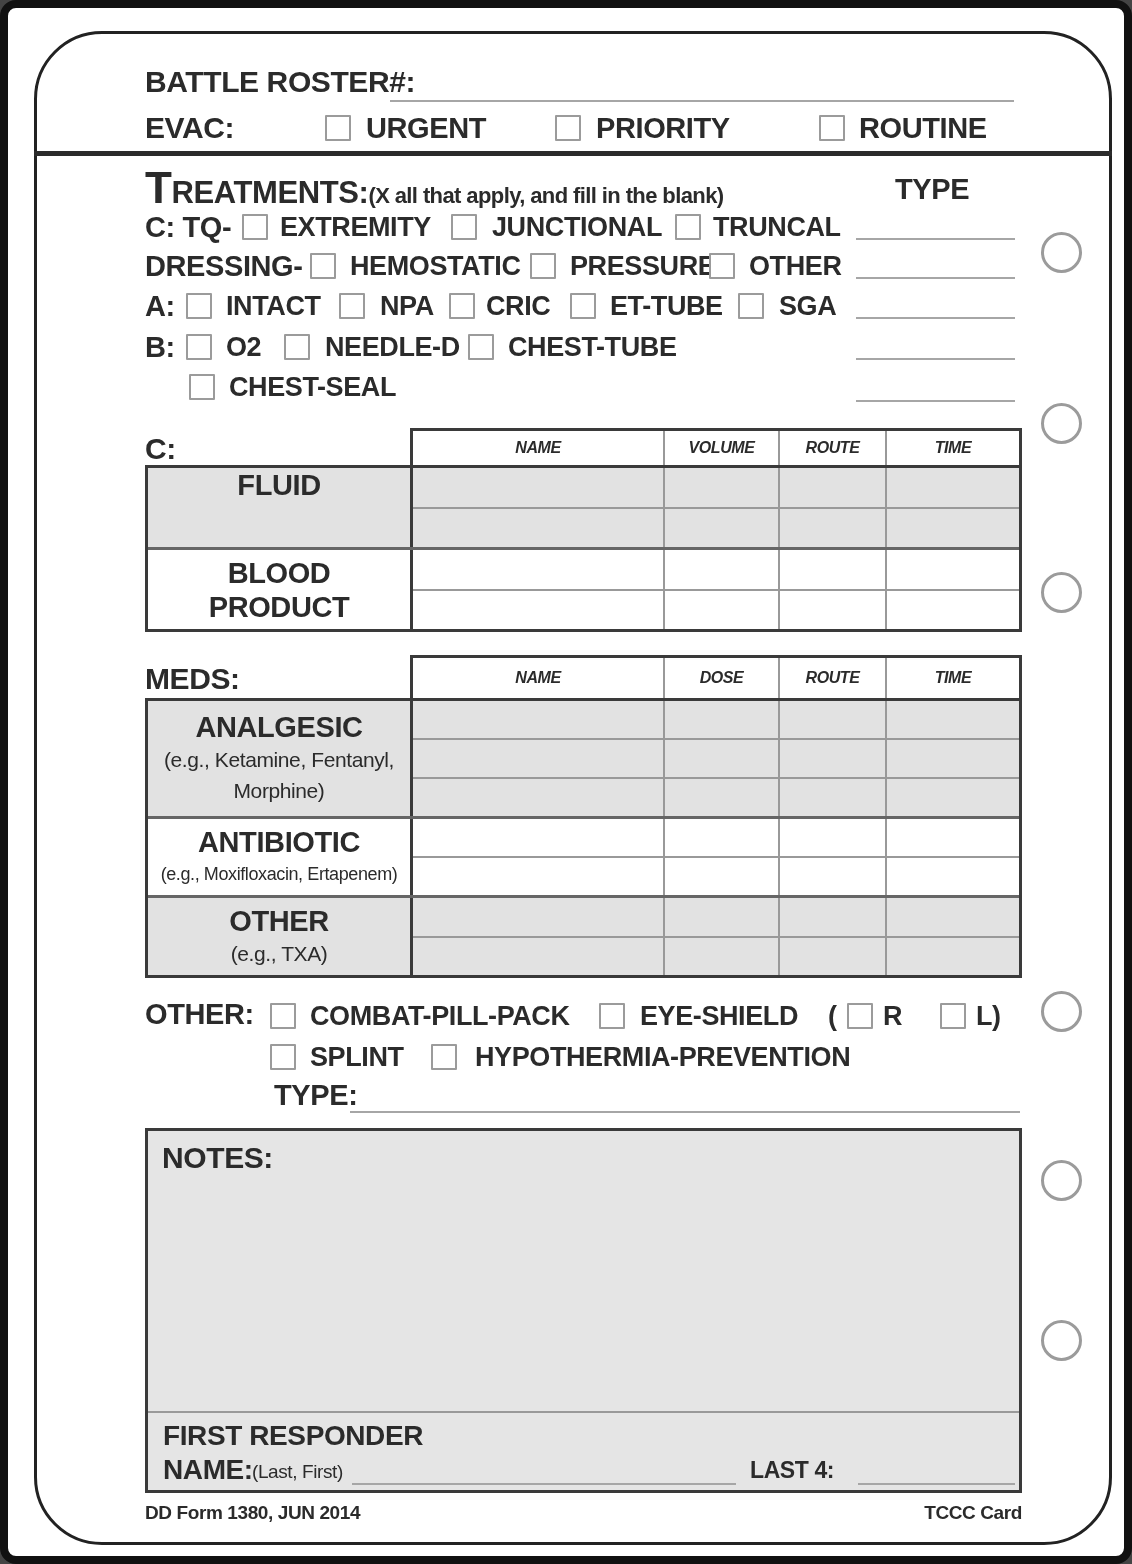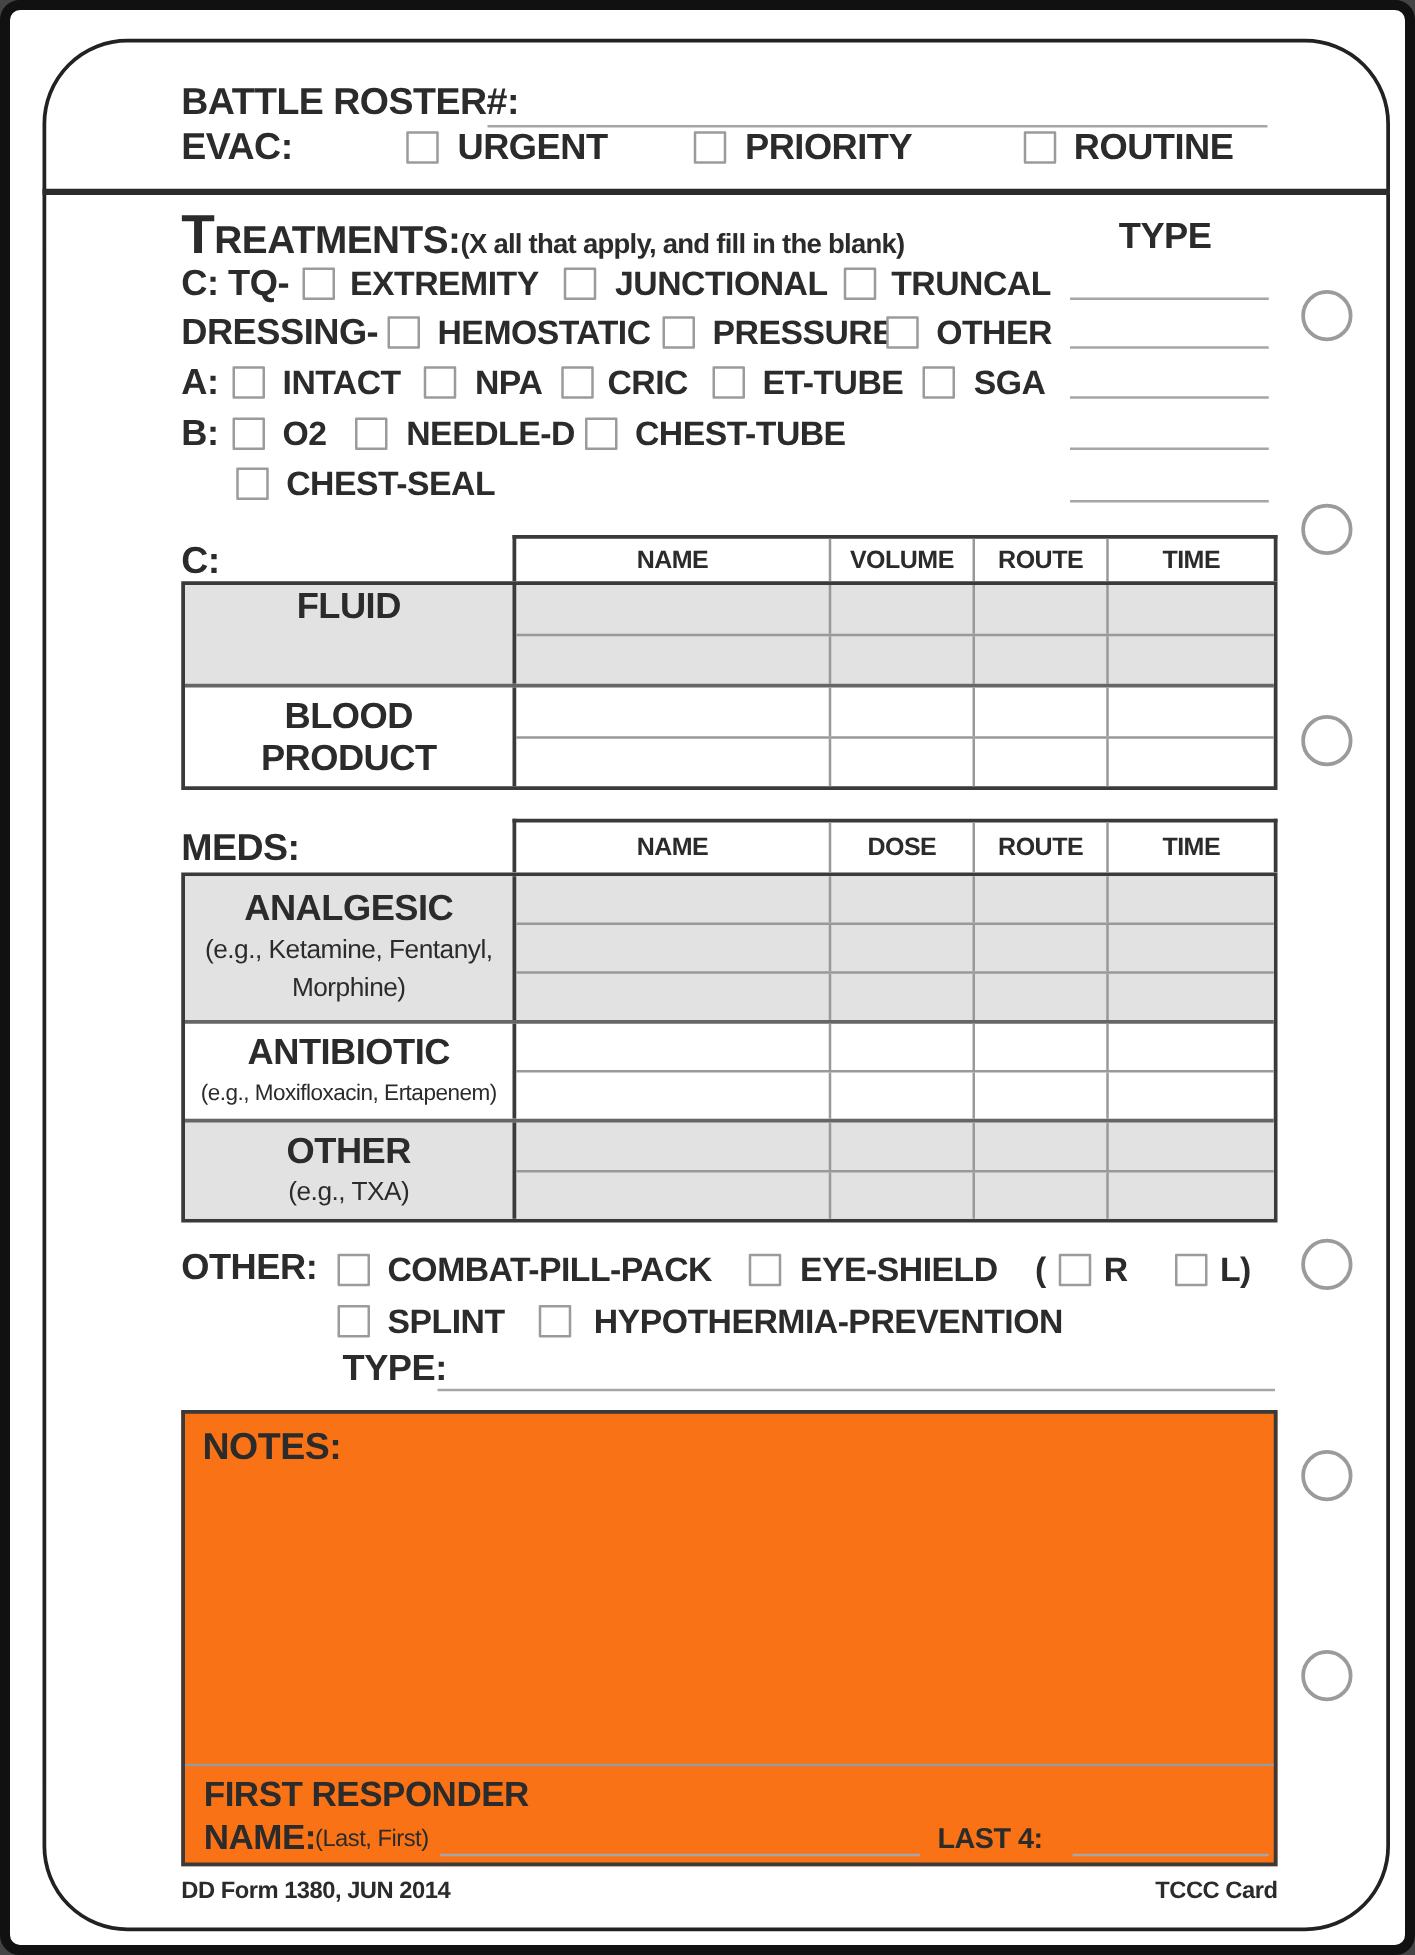--- a/index.html
+++ b/index.html
@@ -24,21 +24,21 @@
   .trow{position:absolute;left:0;width:100%;height:32px;}
   .trow .cb{top:3px;}
   .trow .opt,.trow .lbl{position:absolute;top:0;}
   .trow .lbl{font-size:29px;line-height:32px;}
   .hole{
     position:absolute;left:1004px;width:41px;height:41px;border:3.5px solid #9b9b9b;
     border-radius:50%;box-sizing:border-box;background:#fff;
   }
   
   .thead{position:absolute;display:flex;border:3px solid #3a3a3a;border-bottom:none;box-sizing:border-box;background:#fff;}
-  .hcell{display:flex;align-items:center;justify-content:center;font-weight:bold;font-size:20px;box-sizing:border-box;}
+  .hcell{display:flex;align-items:center;justify-content:center;font-weight:bold;font-size:16px;box-sizing:border-box;font-style:italic;}
   .hcell + .hcell{border-left:2px solid #999;}
   .tbody{position:absolute;border:3px solid #3a3a3a;box-sizing:border-box;display:flex;flex-direction:column;background:#fff;}
   .tgroup{display:flex;box-sizing:border-box;}
   .tgroup + .tgroup{border-top:3px solid #666;}
   .tgroup.shaded{background:#e2e2e2;}
   .glabel{
     width:265px;flex:0 0 265px;border-right:3px solid #3a3a3a;box-sizing:border-box;
     display:flex;flex-direction:column;align-items:center;justify-content:center;text-align:center;
   }
   .glabel.vtop{justify-content:flex-start;}
@@ -47,38 +47,38 @@
   .gsub.small{font-size:18px;}
   .grows{flex:1;display:flex;flex-direction:column;}
   .drow{flex:1;display:flex;}
   .drow + .drow{border-top:2px solid #999;}
   .dcell{box-sizing:border-box;}
   .dcell + .dcell{border-left:2px solid #999;}
   .c1{width:250px;flex:0 0 250px;} .c2{width:115px;flex:0 0 115px;} .c3{width:107px;flex:0 0 107px;} .c4{flex:1;}
   
   .notes-box{
     position:absolute;left:108px;top:1094px;width:877px;height:365px;
-    border:3px solid #3a3a3a;box-sizing:border-box;background:#f97316;
+    border:3px solid #3a3a3a;box-sizing:border-box;background:#e5e5e5;
   }
   .sub{font-weight:normal;font-size:20px;white-space:nowrap;}
   .footer-row{
     position:absolute;left:108px;top:1468px;width:877px;display:flex;
     justify-content:space-between;font-weight:bold;font-size:19px;
   }
 </style>
 </head>
 <body>
 
 <div class="page">
   <div class="card">
 
     <div class="abs lbl" style="left:108px;top:31px;">BATTLE ROSTER#:</div>
     <div class="fill-line" style="left:353px;top:66px;width:624px;"></div>
 
-    <div class="abs" style="left:0;top:67px;width:100%;height:36px;">
+    <div class="abs" style="left:0;top:77px;width:100%;height:36px;">
       <span class="abs lbl" style="left:108px;top:0;">EVAC:</span>
       <span class="cb" style="left:288px;top:4px;"></span>
       <span class="abs opt" style="left:329px;top:1px;font-size:29px;">URGENT</span>
       <span class="cb" style="left:518px;top:4px;"></span>
       <span class="abs opt" style="left:559px;top:1px;font-size:29px;">PRIORITY</span>
       <span class="cb" style="left:782px;top:4px;"></span>
       <span class="abs opt" style="left:822px;top:1px;font-size:29px;">ROUTINE</span>
     </div>
 
     <div class="divider" style="top:117px;"></div>

